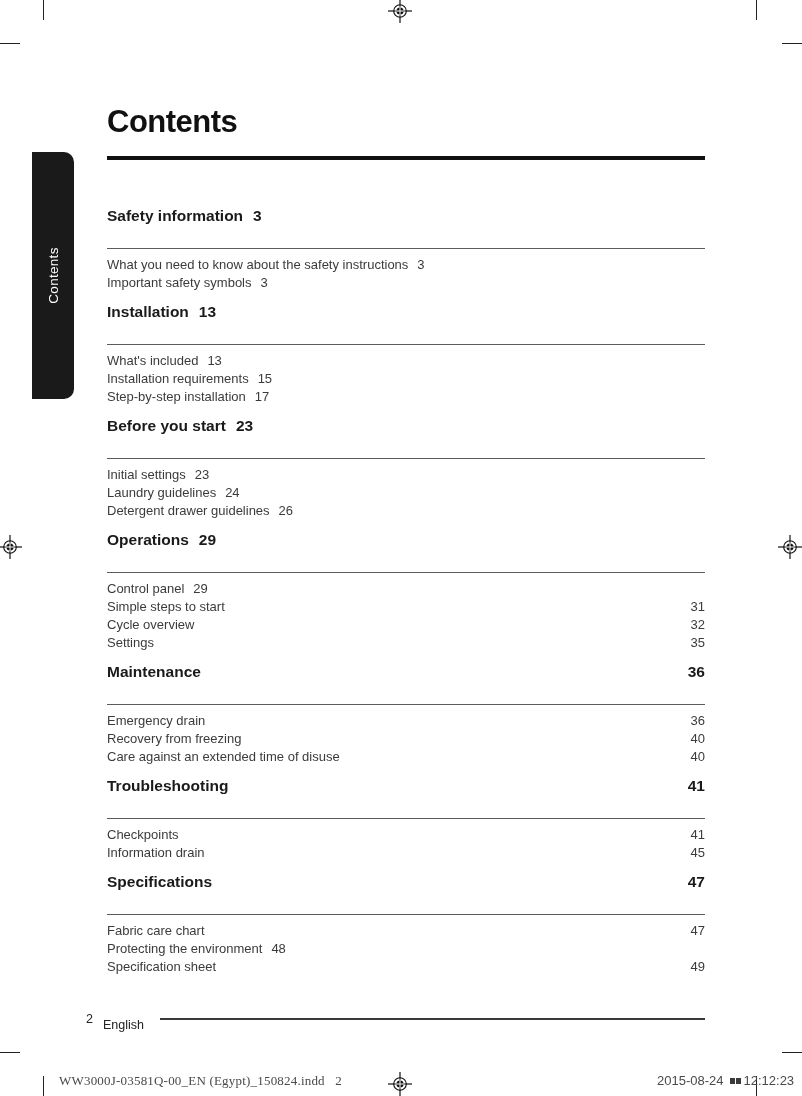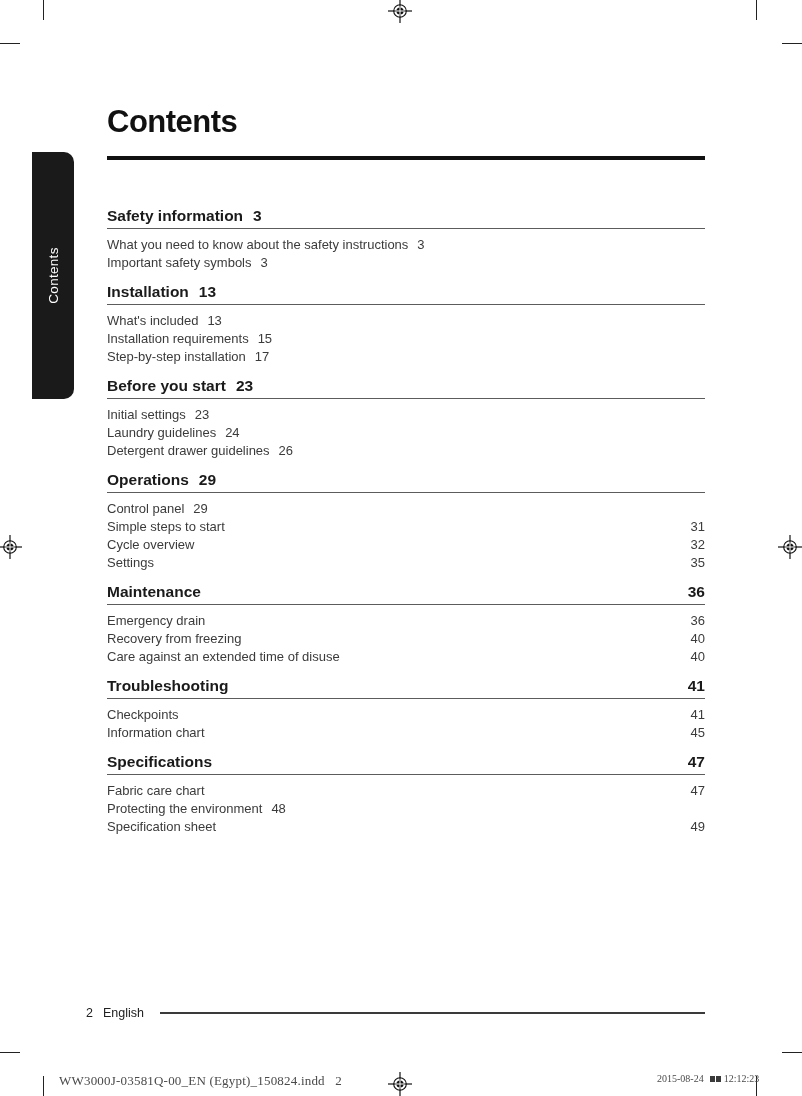--- a/index.html
+++ b/index.html
@@ -31,48 +31,48 @@
   }
   .title-rule{
     position:absolute;left:107px;top:156px;width:598px;height:4px;background:#111;
   }
   
   .toc{position:absolute;left:107px;top:208px;width:598px;}
   .toc-section{margin-bottom:12px;}
   .toc-head{
     display:flex;align-items:baseline;
     font-size:15.5px;font-weight:bold;color:#1a1a1a;line-height:16px;
-    padding-bottom:4px;border-bottom:1px solid #5c5c5c;
+    padding-bottom:24px;border-bottom:1px solid #5c5c5c;
   }
   .toc-head .num{margin-left:10px;}
   .toc-head.right .num{margin-left:auto;}
   .toc-entries{padding-top:7px;}
   .toc-entry{
     display:flex;align-items:baseline;
     font-size:13px;color:#3b3b3b;line-height:18px;
   }
   .toc-entry .num{margin-left:9px;}
   .toc-entry.right .num{margin-left:auto;}
   
   .footer{
     position:absolute;left:86px;top:1006px;width:619px;
     display:flex;align-items:center;font-size:12.5px;color:#222;
   }
   .footer .pnum{font-weight:normal;}
-  .footer .lang{margin-left:10px;}
+  .footer .lang{margin-left:10px;margin-top:12px;}
   .footer .rule{flex:1;height:2px;background:#3a3a3a;margin-left:16px;}
   
   .print-left{
     position:absolute;left:59px;top:1073px;
     font-family:"Liberation Serif", serif;font-size:13px;color:#4a4a4a;
     letter-spacing:.2px;white-space:pre;
   }
   .print-right{
     position:absolute;left:657px;top:1073px;
-    font-family:Liberation Serif, serif;font-size:10px;color:#4a4a4a;
+    font-family:Liberation Sans, sans-serif;font-size:13px;color:#4a4a4a;
     display:flex;align-items:center;white-space:pre;
   }
   .pm-sq{display:inline-block;width:5px;height:6px;background:#3a3a3a;margin:0 .5px;}
   .pm-wrap{margin:0 2px 0 6px;display:inline-flex;}
 </style>
 </head>
 <body>
 
 <div class="cropmark cm-v" style="left:43px;top:0;"></div>
 <div class="cropmark cm-h" style="left:0;top:43px;"></div>
@@ -228,21 +228,21 @@
       <div class="toc-head right">
         <span>Troubleshooting</span>
         <span class="num">41</span>
       </div>
       <div class="toc-entries">
         <div class="toc-entry right">
           <span>Checkpoints</span>
           <span class="num">41</span>
         </div>
         <div class="toc-entry right">
-          <span>Information chart</span>
+          <span>Information drain</span>
           <span class="num">45</span>
         </div>
       </div>
     </div>
     <div class="toc-section">
       <div class="toc-head right">
         <span>Specifications</span>
         <span class="num">47</span>
       </div>
       <div class="toc-entries">

